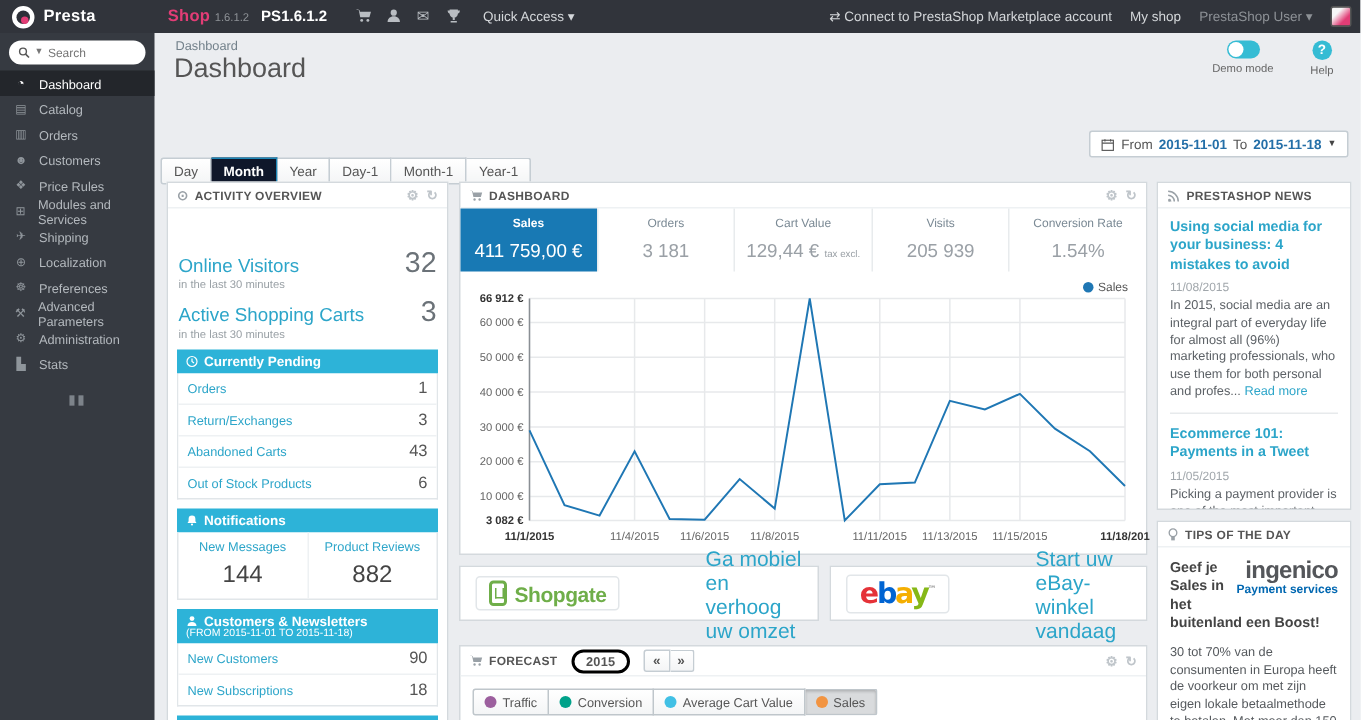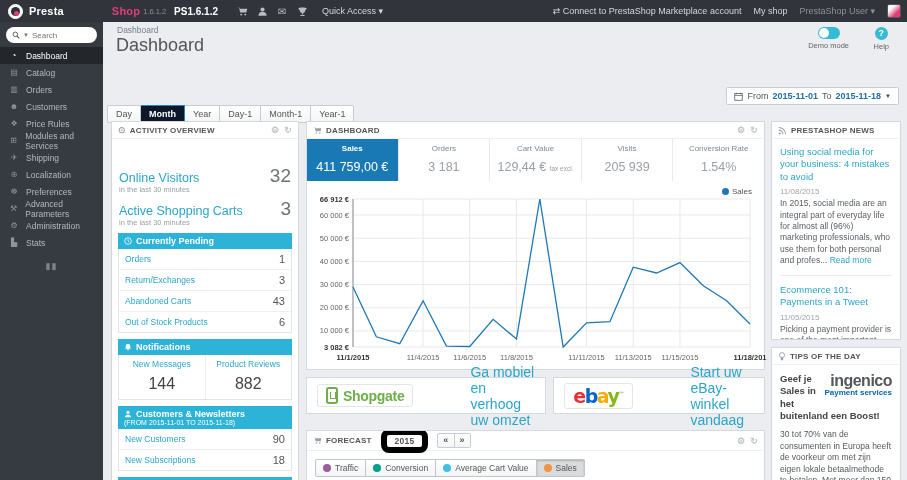--- a/index.html
+++ b/index.html
@@ -129,38 +129,38 @@
            padding:2px 8px;background:#fff;}
   .sg-phone{width:12px;height:17px;border:2px solid #6fae49;border-radius:3px;position:relative;}
   .sg-phone:after{content:"";position:absolute;left:2px;top:3px;width:4px;height:6px;border:1px solid #6fae49;border-top:0;}
   .sg-name{font-size:14px;color:#6fae49;font-weight:bold;letter-spacing:-.3px;}
   .banner-link{font-size:14px;color:#2ca5c9;cursor:pointer;margin-left:45px;}
   .ebay-logo{border:1px solid #e2e6e9;border-radius:3px;padding:1px 8px;background:#fff;
              font-size:19px;font-weight:bold;letter-spacing:-1.5px;font-family:"DejaVu Sans",sans-serif;}
   .ebay-logo sup{font-size:6px;color:#999;letter-spacing:0;}
 
   
-  .fc-year{border:6px solid #000000;border-radius:8px;padding:1px 8px;font-size:8.5px;font-weight:bold;
+  .fc-year{border:2px solid #000000;border-radius:8px;padding:1px 8px;font-size:8.5px;font-weight:bold;
            color:#555;margin-left:5px;background:#fff;cursor:pointer;}
   .fc-nav{display:flex;margin-left:5px;}
   .fc-nav span{border:1px solid #c5cdd3;background:linear-gradient(#fff,#f4f5f6);font-size:9px;color:#555;
                padding:0 5px;cursor:pointer;line-height:13px;}
   .fc-nav span:first-child{border-radius:2px 0 0 2px;}
   .fc-nav span:last-child{border-left:0;border-radius:0 2px 2px 0;}
   .fc-legend{display:flex;margin:8px 0 10px 8px;}
   .fc-btn{display:flex;align-items:center;gap:4px;font-size:8.5px;color:#555;background:linear-gradient(#fff,#f4f5f6);
           border:1px solid #bfc6cb;border-left-width:0;padding:3px 7px;cursor:pointer;}
   .fc-btn:first-child{border-left-width:1px;border-radius:2px 0 0 2px;}
   .fc-btn:last-child{border-radius:0 2px 2px 0;}
   .fc-btn.active{background:#d9dbdd;box-shadow:inset 0 1px 2px rgba(0,0,0,.2);}
   .fc-btn .dot{width:8px;height:8px;}
 
   
   .news-body{padding:7px 8px 4px;}
-  .news-title{color:#2ca5c9;font-size:9.5px;font-weight:normal;line-height:1.3;cursor:pointer;}
+  .news-title{color:#2ca5c9;font-size:9.5px;font-weight:bold;line-height:1.3;cursor:pointer;}
   .news-date{font-size:8px;color:#a0a6ab;margin:4px 0 2px;}
   .news-txt{font-size:8.5px;color:#5c6166;line-height:1.35;}
   .readmore{color:#2ca5c9;cursor:pointer;}
   .news-sep{border-top:1px solid #e7eaec;margin:8px 0;}
 
   
   .tips-body{padding:8px;font-size:8.5px;color:#55595d;line-height:1.35;}
   .ingenico{float:right;text-align:right;margin:0 0 2px 6px;}
   .ingenico .big{font-size:16px;font-weight:bold;color:#54565a;letter-spacing:-.5px;line-height:1;}
   .ingenico .small{font-size:8px;font-weight:bold;color:#0067b1;line-height:1.1;}

